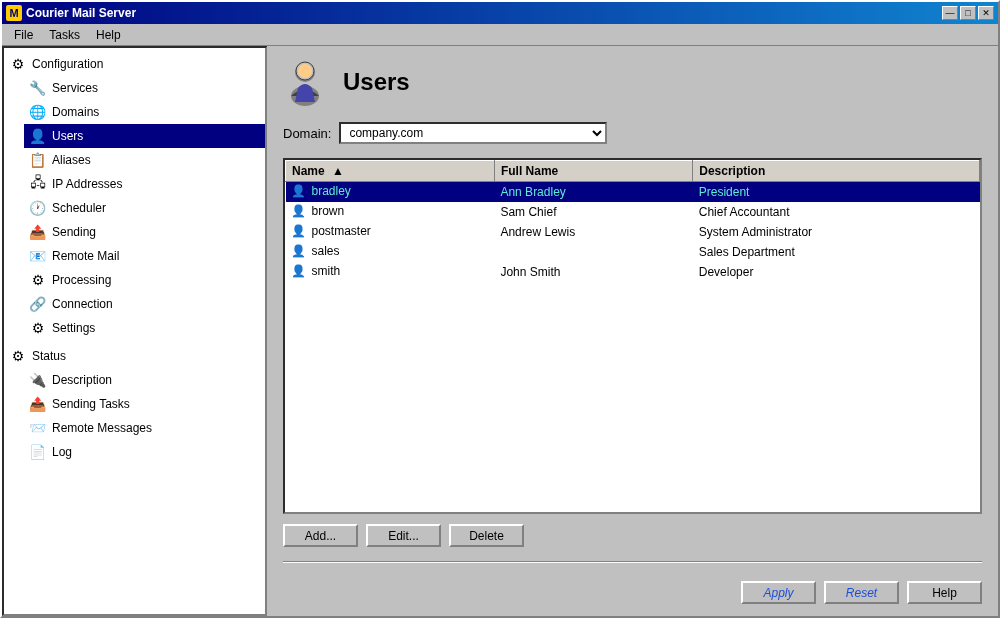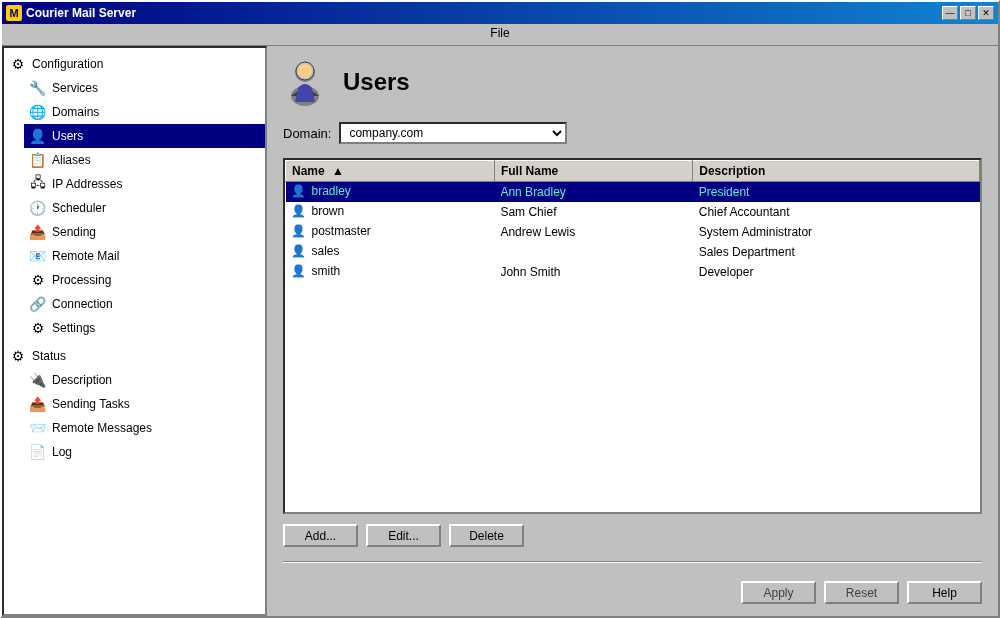--- a/index.html
+++ b/index.html
@@ -70,21 +70,20 @@
     }
 
     
     .menu-bar {
       background: #c0c0c0;
       height: 22px;
       display: flex;
       align-items: center;
       padding: 0 4px;
       border-bottom: 1px solid #808080;
-      flex-direction: column;
     }
     .menu-item {
       padding: 2px 8px;
       cursor: pointer;
       font-size: 12px;
     }
 
     
     .main-area {
       display: flex;
@@ -165,21 +164,21 @@
       display: flex;
       align-items: center;
       gap: 8px;
       margin-bottom: 4px;
     }
     .domain-label {
       font-size: 13px;
     }
     .domain-select-wrapper {
       position: relative;
-      width: 228px;
+      width: 268px;
     }
     .domain-select-wrapper select {
       width: 100%;
       height: 22px;
       font-size: 12px;
       border: 2px inset #808080;
       background: white;
       padding: 0 4px;
     }
 
@@ -254,22 +253,23 @@
       border-right-color: #808080;
       border-bottom-color: #808080;
       font-size: 12px;
       cursor: pointer;
       padding: 4px 8px;
       display: flex;
       align-items: center;
       justify-content: center;
     }
     .win-button.disabled {
-      color: #404040;
+      color: #1d4ed8;
       cursor: default;
+      font-style: italic;
     }
 
     .divider {
       height: 2px;
       background: #808080;
       border-bottom: 1px solid white;
       margin: 4px 0;
     }
   </style>
 </head>

